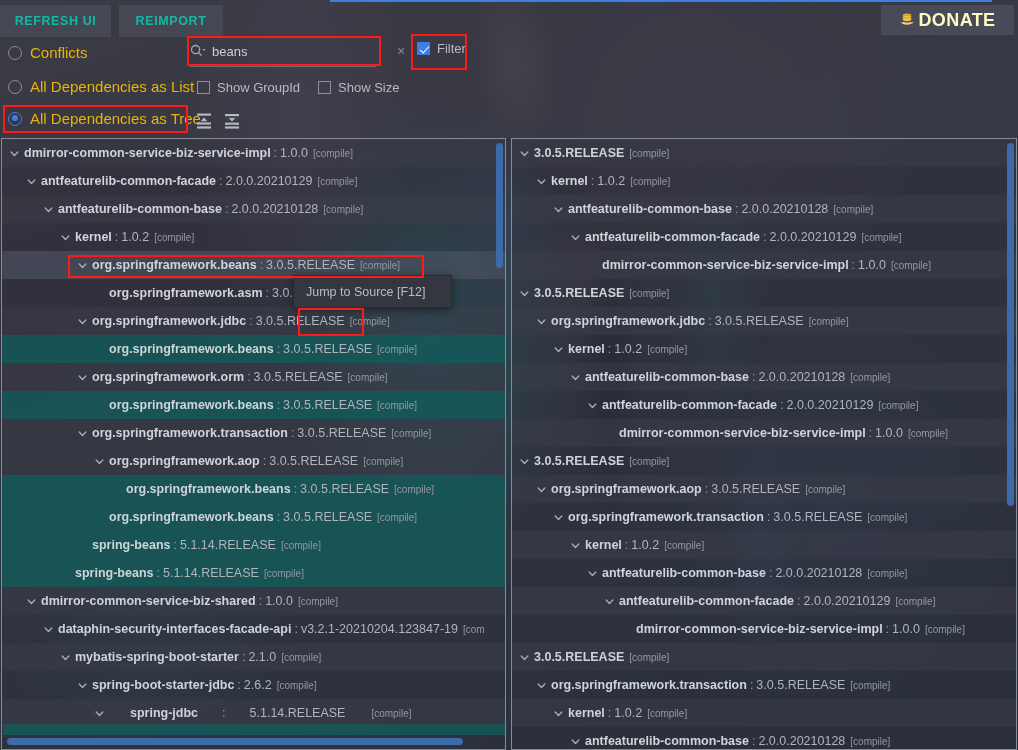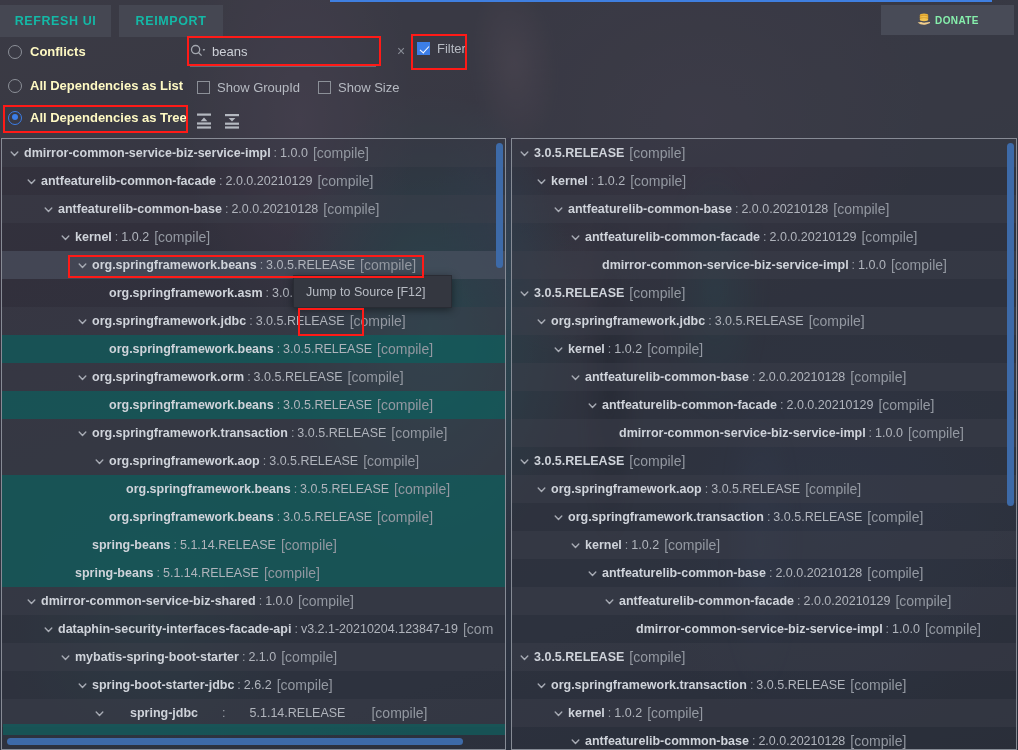--- a/index.html
+++ b/index.html
@@ -74,21 +74,21 @@
   #tab-refresh-ui { left: 0px; width: 111px; }
   #tab-reimport   { left: 119px; width: 104px; }
 
   #donate-button {
     position: absolute; left: 881px; top: 5px; width: 133px; height: 30px;
     background: rgba(76,80,92,0.80);
     display: flex; align-items: center; justify-content: center; gap: 3px;
     cursor: pointer;
   }
   #donate-button .donate-label {
-    color: #86efac; font-size: 10px; font-weight: bold; letter-spacing: 0.4px;
+    color: #fef9c3; font-size: 18px; font-weight: bold; letter-spacing: 0.4px;
   }
   .coin-icon { width: 16px; height: 16px; display:block; }
 
   
   .radio-row {
     position: absolute; display: flex; align-items: center; gap: 8px;
     cursor: pointer;
   }
   #radio-conflicts      { left: 8px;  top: 44px; }
   #radio-deps-list      { left: 8px;  top: 78px; gap: 8px; }
@@ -96,21 +96,21 @@
   .radio-mark {
     width: 14px; height: 14px; border-radius: 50%;
     border: 1.6px solid #8c9098; background: transparent;
     display: inline-block; position: relative; flex: none;
   }
   .radio-mark.on { border-color: #3c7ee8; }
   .radio-mark.on::after {
     content: ""; position: absolute; left: 2.5px; top: 2.5px;
     width: 6px; height: 6px; border-radius: 50%; background: #3c7ee8;
   }
-  .radio-label { color: #fef9c3; font-size: 13px; font-weight: bold; }
+  .radio-label { color: #eab308; font-size: 15px; }
 
   
   .check-row {
     position: absolute; display: flex; align-items: center; gap: 7px; cursor: pointer;
   }
   #check-show-groupid { left: 197px; top: 80px; }
   #check-show-size    { left: 318px; top: 80px; }
   #check-filter       { left: 417px; top: 41px; }
   .check-mark {
     width: 13px; height: 13px; border: 1.5px solid #8c9098;
@@ -191,21 +191,21 @@
 
   .twisty {
     width: 13px; height: 13px; flex: none; margin-right: 3px;
     display: inline-flex; align-items: center; justify-content: center;
   }
   .node-name {
     color: #cfd3da; font-size: 12.5px; font-weight: bold;
   }
   .node-sep  { color: #9ba0a8; font-size: 12.5px; padding: 0 3px; }
   .node-ver  { color: #b0b4bc; font-size: 12.5px; }
-  .node-scope{ color: #9398a1; font-size: 14px; padding-left: 5px; }
+  .node-scope{ color: #9398a1; font-size: 10px; padding-left: 5px; }
 
   
   .vscroll {
     position: absolute; right: 2px; width: 7px; border-radius: 4px;
     background: #3d6aa8; z-index: 8;
   }
   #left-vscroll  { top: 4px;  height: 125px; }
   #right-vscroll { top: 4px;  height: 363px; }
   #left-hscroll {
     position: absolute; left: 5px; bottom: 4px; width: 456px; height: 7px;

